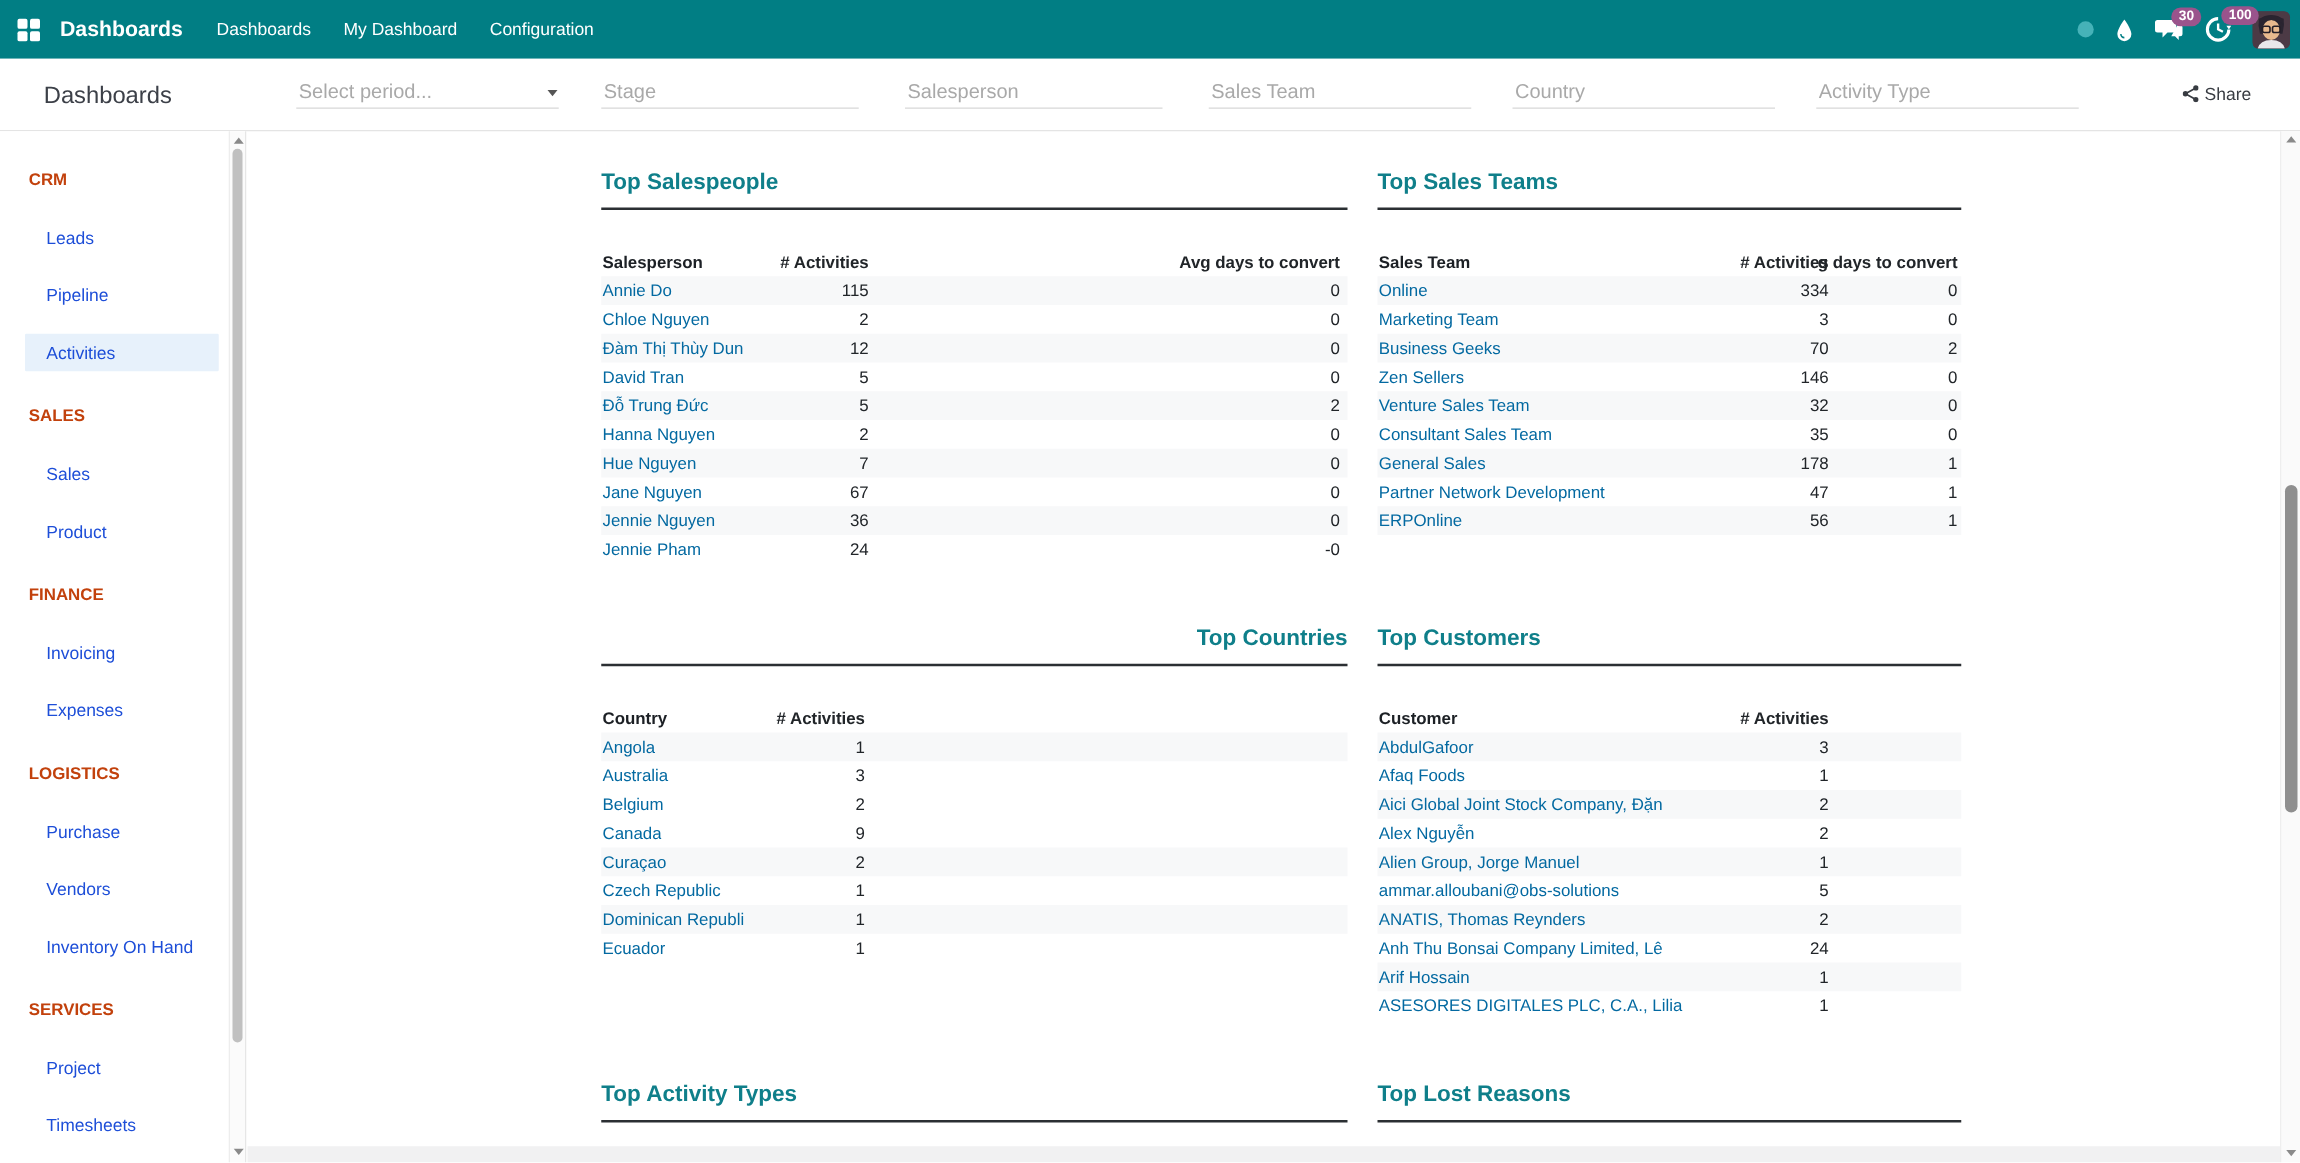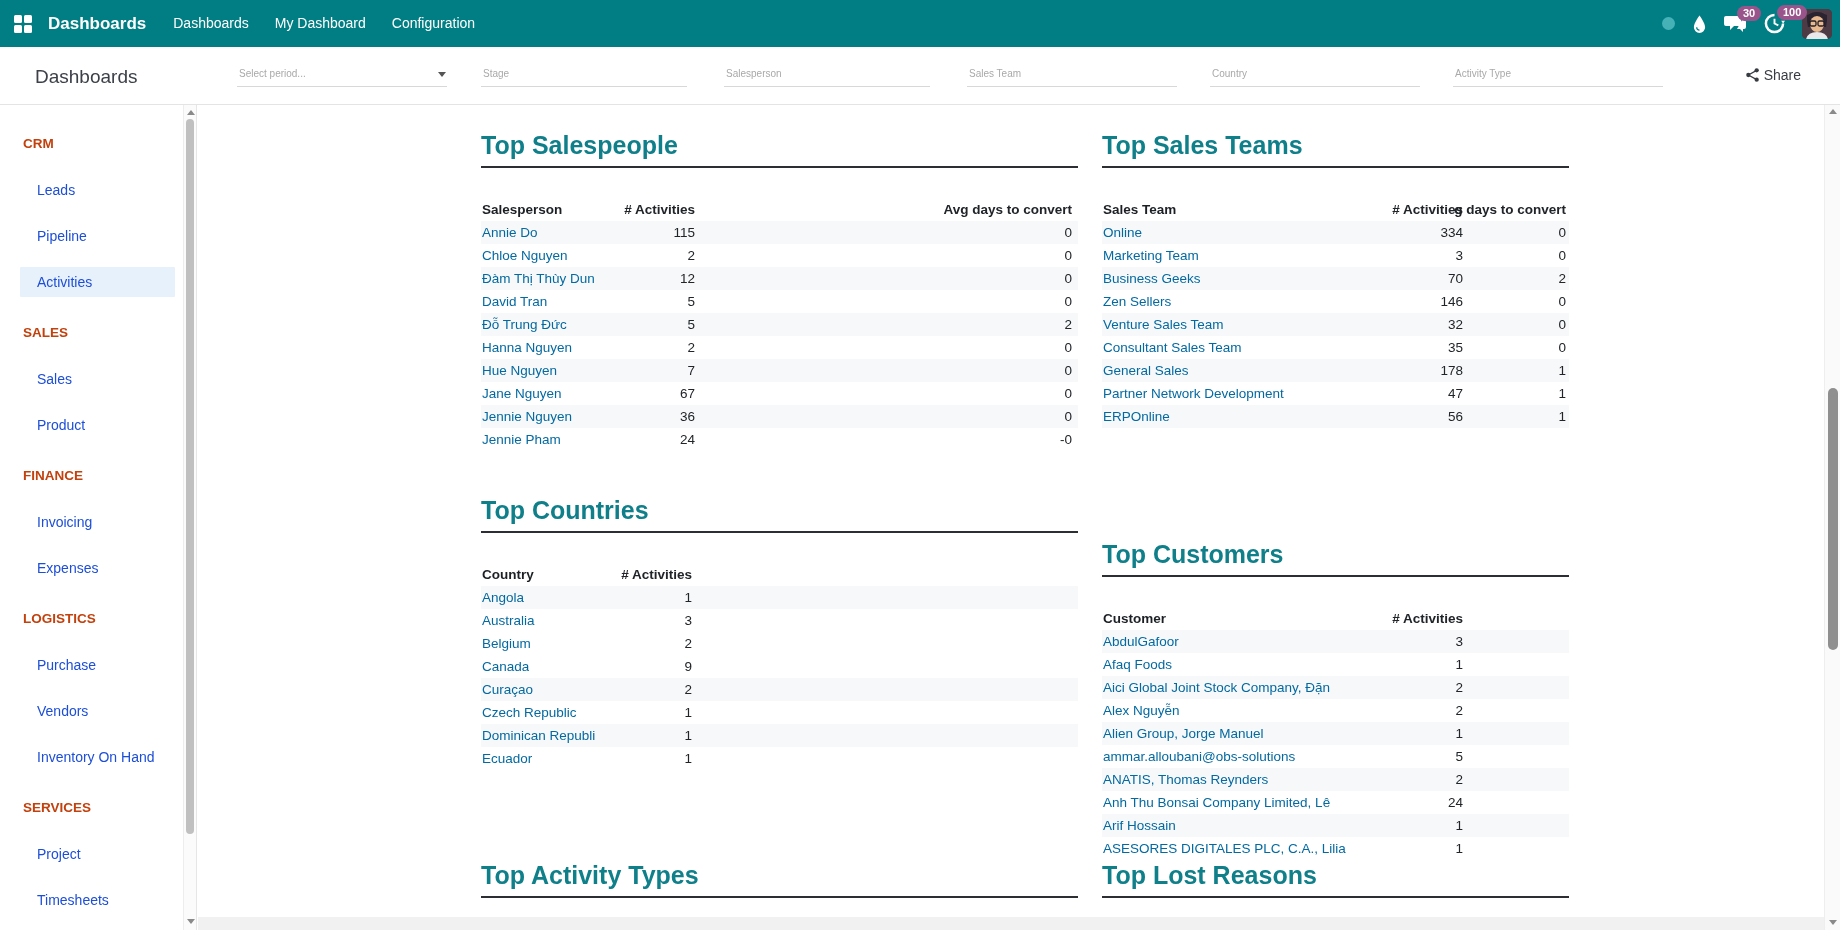--- a/index.html
+++ b/index.html
@@ -22,21 +22,21 @@
   .status-dot { width:13px; height:13px; border-radius:50%; background:#46b2b8; }
   .badge { position:absolute; top:-8px; left:13px; background:#9a548c; color:#fff;
     font-size:11px; font-weight:bold; line-height:15px; padding:0 6px; border-radius:9px; }
   .avatar { width:30px; height:30px; border-radius:5px; overflow:hidden; background:#4c3a45; }
 
   
   .cp { position:absolute; top:47px; left:0; width:1840px; height:58px;
     background:#fff; border-bottom:1px solid #e4e4e4; }
   .cp-title { position:absolute; left:35px; top:19px; font-size:19px; color:#3c4048; }
   .cp input { position:absolute; top:14px; height:26px; border:none; outline:none;
-    border-bottom:1px solid #d8d8d8; background:transparent; font-size:10px;
+    border-bottom:1px solid #d8d8d8; background:transparent; font-size:16px;
     font-family:"Liberation Sans",sans-serif; color:#555; padding:0 2px; }
   .cp input::placeholder { color:#a9a9a9; opacity:1; }
   .f-period { left:237px; width:210px; }
   .f-stage { left:481px; width:206px; }
   .f-salesperson { left:724px; width:206px; }
   .f-salesteam { left:967px; width:210px; }
   .f-country { left:1210px; width:210px; }
   .f-activity { left:1453px; width:210px; }
   .caret { position:absolute; left:438px; top:25px; width:0; height:0;
     border-left:4px solid transparent; border-right:4px solid transparent; border-top:5px solid #555; }
@@ -64,27 +64,27 @@
 
   
   .page-scroll { position:absolute; top:105px; right:0; width:16px; bottom:0;
     background:#fafafa; border-left:1px solid #eee; }
   .page-scroll .thumb { position:absolute; left:3px; width:10px; top:283px; height:262px;
     background:#8f8f8f; border-radius:5px; }
 
   
   .dtable { position:absolute; }
   #t1,#t5 { left:481px; width:597px; }
-  #t3 { left:481px; width:597px; }
+  #t3 { left:481px; width:597px;text-align:right; }
   #t2,#t6 { left:1102px; width:467px; }
-  #t4 { left:1102px; width:467px;margin-top:44px; }
+  #t4 { left:1102px; width:467px; }
   #t1,#t2 { top:132px; }
   #t3,#t4 { top:497px; }
   #t5,#t6 { top:862px; }
-  .dt-title { font-size:25px; line-height:26px; font-weight:bold; color:#0f7f8a; }
+  .dt-title { font-size:18px; line-height:26px; font-weight:bold; color:#0f7f8a; }
   .dt-rule { border-bottom:2px solid #2b2f33; margin-top:8px; }
   .dt-head { position:relative; height:23px; line-height:23px; margin-top:30px;
     font-size:13.5px; font-weight:bold; color:#1c2025; }
   .trow { position:relative; height:23px; line-height:23px; font-size:13.5px; }
   .trow.stripe { background:#f7f8f9; }
   .c0 { position:absolute; left:1px; top:0; white-space:nowrap; overflow:hidden; max-width:330px; }
   .trow .c0 { color:#0369a1; cursor:pointer; }
   .c1,.c2 { position:absolute; top:0; color:#212529; }
   #t1 .c1 { right:383px; } #t1 .c2 { right:6px; }
   #t2 .c1 { right:106px; } #t2 .c2 { right:3px; }

